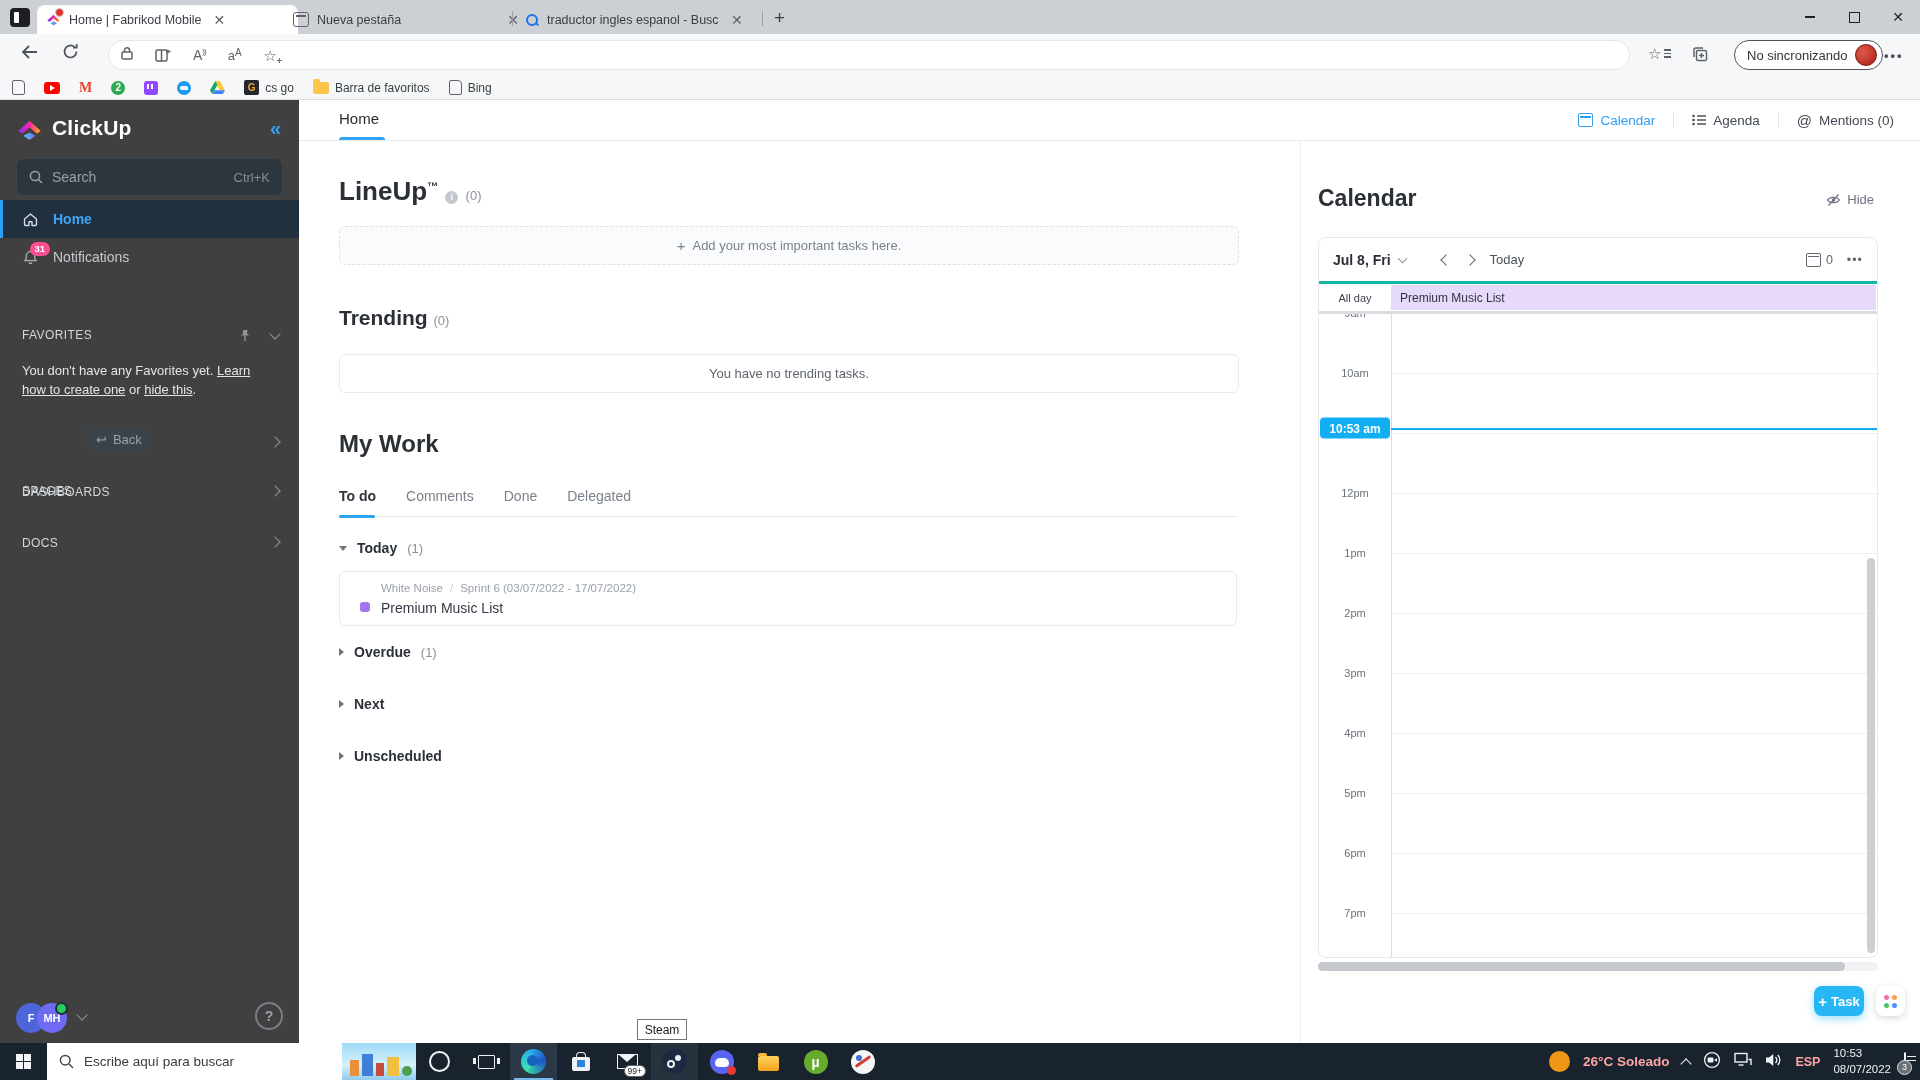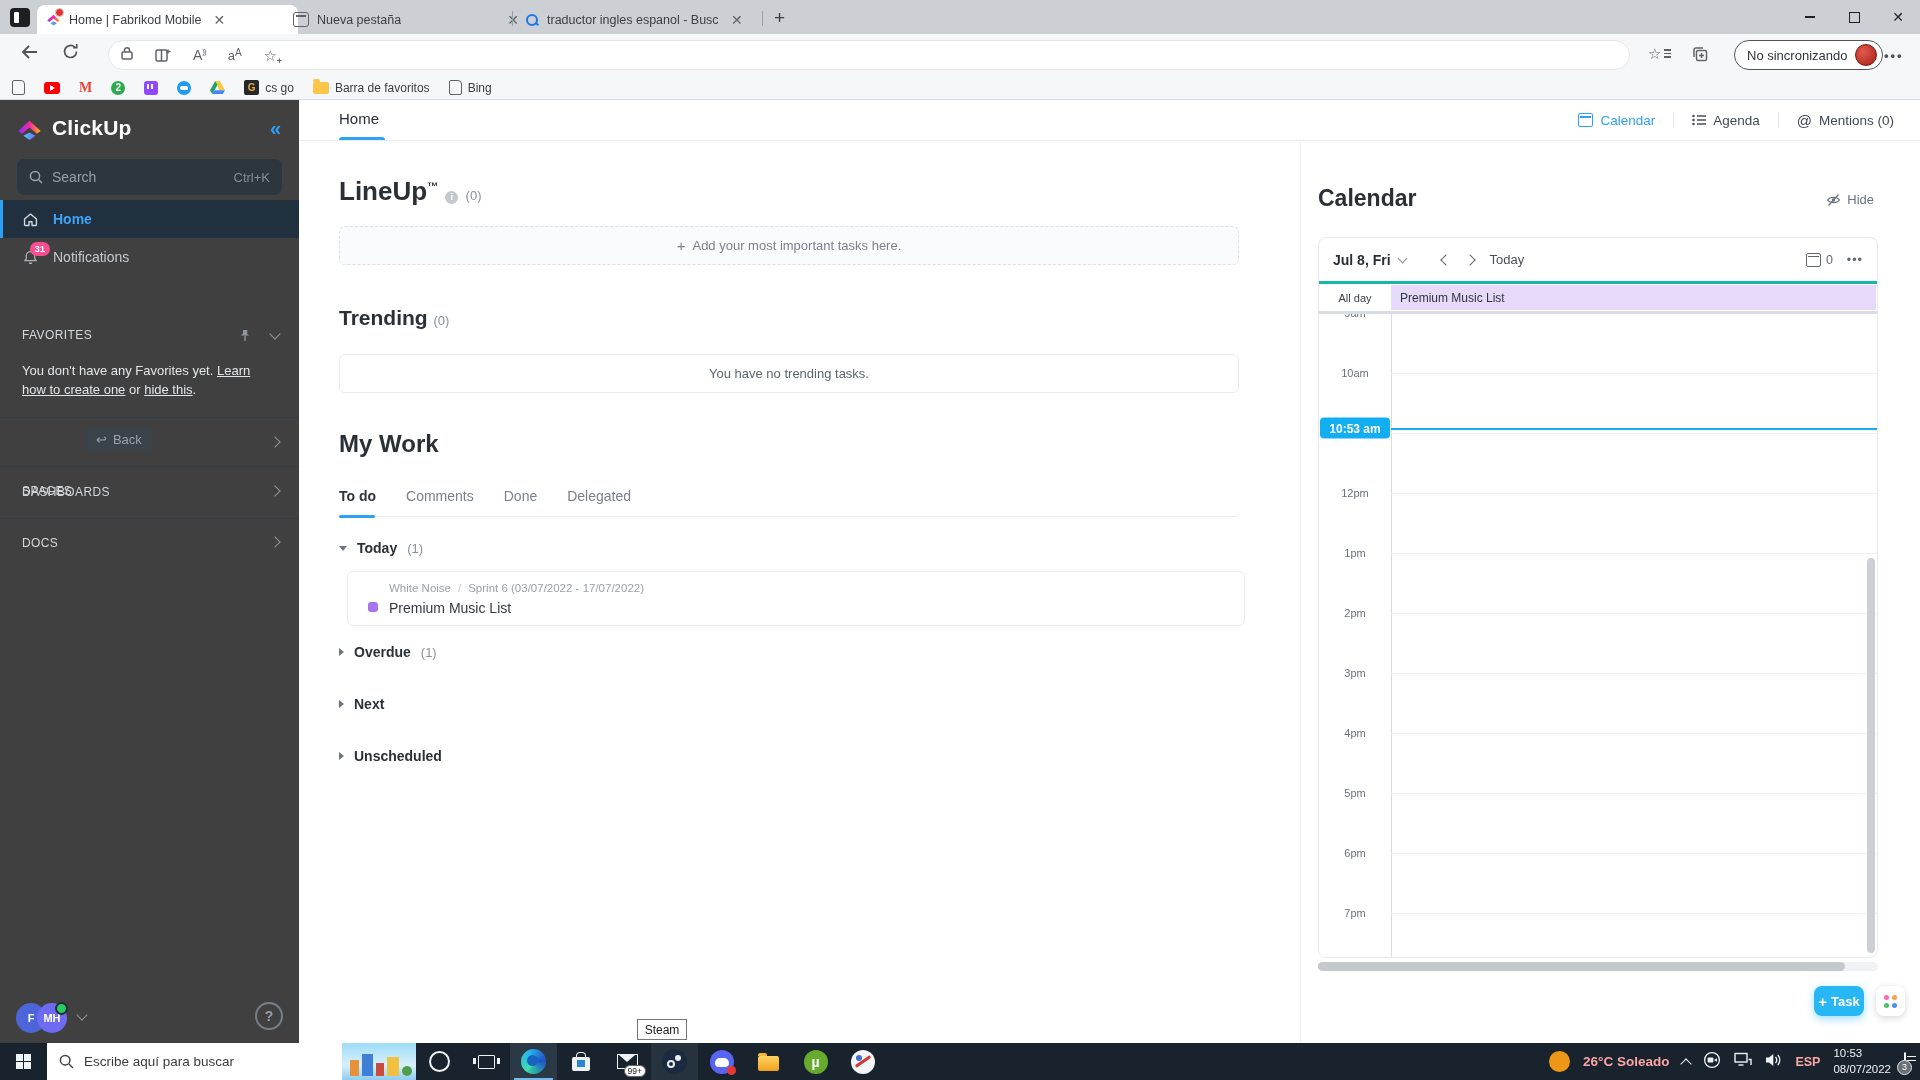--- a/index.html
+++ b/index.html
@@ -102,21 +102,21 @@
   .lineup-box{position:absolute;left:40px;top:126px;width:898px;height:37px;background:#fafbfc;border:1px dashed #dde1e7;border-radius:6px;display:flex;align-items:center;justify-content:center;gap:7px;color:#7c828d;font-size:13px;}
   .plus{font-size:15px;line-height:1;}
   .trend-box{position:absolute;left:40px;top:254px;width:898px;height:37px;border:1px solid #e9ebef;border-radius:6px;display:flex;align-items:center;justify-content:center;color:#5d646f;font-size:13px;}
   .mw-tabs{position:absolute;left:40px;top:388px;width:898px;height:28px;border-bottom:1px solid #e9ebee;display:flex;gap:30px;font-size:14px;color:#7a818c;}
   .mw-tab.on{color:#2f343c;font-weight:600;position:relative;}
   .mw-tab.on::after{content:"";position:absolute;left:0;bottom:-2px;width:36px;height:3px;background:#2ba3f2;border-radius:2px;}
   .w-sec{position:absolute;left:40px;display:flex;align-items:center;gap:10px;font-size:14px;}
   .w-sec b{color:#2b3038;}
   .tri-d{width:0;height:0;border-left:4.5px solid transparent;border-right:4.5px solid transparent;border-top:5.5px solid #6d7580;}
   .tri-r{width:0;height:0;border-top:4.5px solid transparent;border-bottom:4.5px solid transparent;border-left:5.5px solid #6d7580;}
-  .task-card{position:absolute;left:40px;top:471px;width:898px;height:55px;border:1px solid #e9ebef;border-radius:6px;box-sizing:border-box;margin-left:8px;}
+  .task-card{position:absolute;left:40px;top:471px;width:898px;height:55px;border:1px solid #e9ebef;border-radius:6px;box-sizing:border-box;}
   .task-bc{position:absolute;left:41px;top:10px;font-size:11.5px;color:#9aa1ab;display:flex;gap:7px;}
   .task-sq{position:absolute;left:20px;top:30px;width:10px;height:10px;border-radius:3px;background:#a774f0;}
   .task-title{position:absolute;left:41px;top:28px;font-size:14px;color:#333945;}
 
   
   #cal-panel{position:absolute;left:1001px;top:40px;width:620px;height:903px;border-left:1px solid #eef0f3;box-sizing:border-box;}
   .cal-title{position:absolute;left:17px;top:45px;font-size:23px;font-weight:bold;color:#2b2f36;}
   .hide-btn{position:absolute;right:46px;top:52px;display:flex;align-items:center;gap:6px;font-size:13px;color:#6b7280;}
   .cal-card{position:absolute;left:17px;top:97px;width:560px;height:721px;border:1px solid #e7e9ee;border-radius:8px;box-sizing:border-box;overflow:hidden;}
   .cal-head{position:absolute;left:0;right:0;top:0;height:46px;border-bottom:3px solid #14b8a6;display:flex;align-items:center;padding:0 14px;gap:10px;box-sizing:border-box;}

